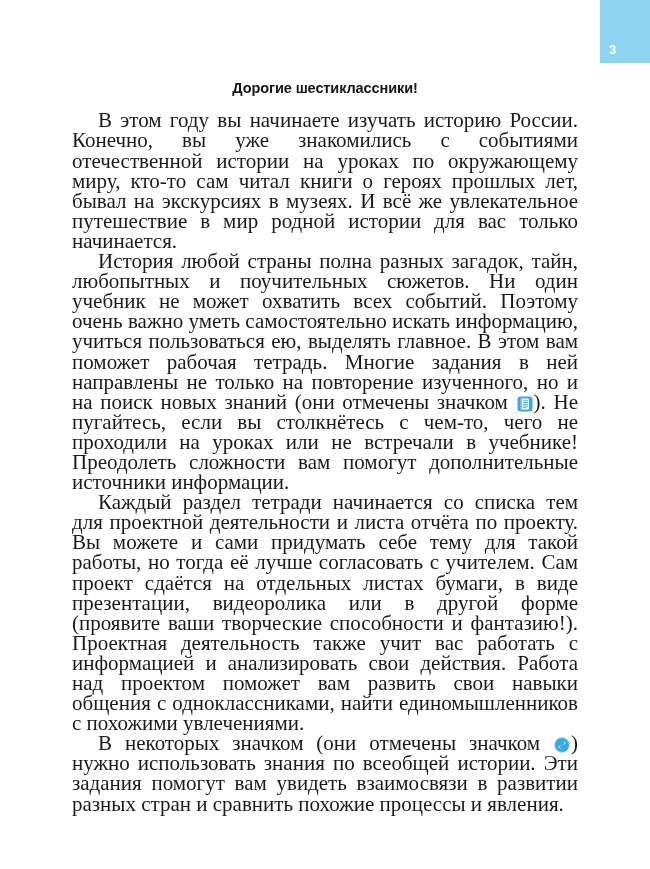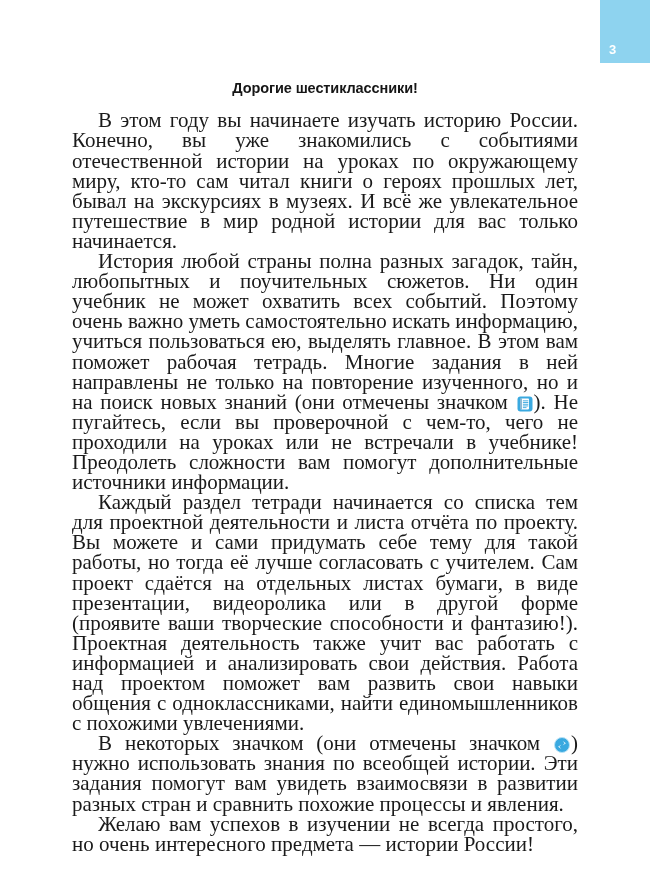--- a/index.html
+++ b/index.html
@@ -104,35 +104,32 @@
     <p>
       <span>История любой страны полна разных загадок, тайн, любопытных и поучительных сюжетов. Ни один учебник не может охватить всех событий. Поэтому очень важно уметь самостоятельно искать информацию, учиться пользоваться ею, выделять главное. В этом вам поможет рабочая тетрадь. Многие задания в ней направлены не только на повторение изученного, но и на поиск новых знаний (они отмечены значком </span><span class="inline-icon"><svg viewBox="0 0 16 16" xmlns="http://www.w3.org/2000/svg">
           <rect x="0.5" y="0.5" width="15" height="15" rx="3" ry="3" fill="#3aa9e0"></rect>
           <rect x="3" y="2.6" width="9" height="10.8" rx="0.8" ry="0.8" fill="#ffffff"></rect>
           <rect x="3" y="2.6" width="2" height="10.8" fill="#2b7fb0" opacity="0.55"></rect>
           <rect x="5.9" y="4.4" width="5.4" height="0.9" fill="#3aa9e0"></rect>
           <rect x="5.9" y="6.1" width="5.4" height="0.9" fill="#3aa9e0"></rect>
           <rect x="5.9" y="7.8" width="5.4" height="0.9" fill="#3aa9e0"></rect>
           <rect x="5.9" y="9.5" width="5.4" height="0.9" fill="#3aa9e0"></rect>
           <rect x="5.9" y="11.2" width="3.6" height="0.9" fill="#3aa9e0"></rect>
-        </svg></span><span>). Не пугайтесь, если вы проверочной с чем-то, чего не проходили на уроках или не встречали в учебнике! Преодолеть сложности вам помогут дополнительные источники информации.</span>
+        </svg></span><span>). Не пугайтесь, если вы столкнётесь с чем-то, чего не проходили на уроках или не встречали в учебнике! Преодолеть сложности вам помогут дополнительные источники информации.</span>
     </p>
 
     <p>
       <span>Каждый раздел тетради начинается со списка тем для проектной деятельности и листа отчёта по проекту. Вы можете и сами придумать себе тему для такой работы, но тогда её лучше согласовать с учителем. Сам проект сдаётся на отдельных листах бумаги, в виде презентации, видеоролика или в другой форме (проявите ваши творческие способности и фантазию!). Проектная деятельность также учит вас работать с информацией и анализировать свои действия. Работа над проектом поможет вам развить свои навыки общения с одноклассниками, найти единомышленников с похожими увлечениями.</span>
     </p>
 
     <p>
       <span>В некоторых значком (они отмечены значком </span><span class="inline-icon"><svg viewBox="0 0 16 16" xmlns="http://www.w3.org/2000/svg">
           <circle cx="8" cy="8" r="7.5" fill="#3aa9e0"></circle>
           <circle cx="8" cy="8" r="7.5" fill="none" stroke="#b9e2f5" stroke-width="1"></circle>
           <path d="M3.2 6.2 H10.6 L8.6 4.0 L11.9 6.2 L8.6 8.4 L10.6 6.2" fill="#ffffff"></path>
           <path d="M12.8 9.8 H5.4 L7.4 12.0 L4.1 9.8 L7.4 7.6 L5.4 9.8" fill="#ffffff"></path>
         </svg></span><span>) нужно использовать знания по всеобщей истории. Эти задания помогут вам увидеть взаимосвязи в развитии разных стран и сравнить похожие процессы и явления.</span>
     </p>
 
 
-    <p>
-      <span>Желаю вам успехов в изучении не всегда простого, но очень интересного предмета — истории России!</span>
-    </p>
 
   </div>
 </div>
 
 </body></html>

